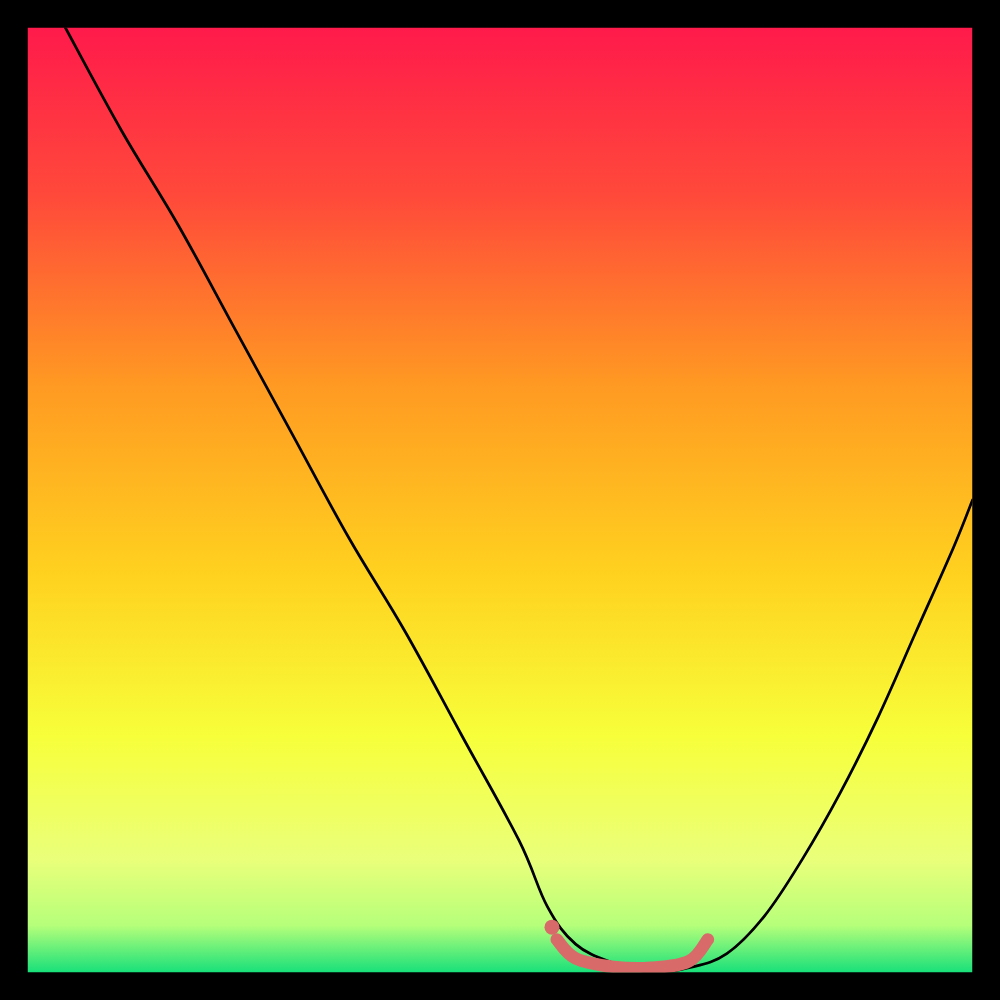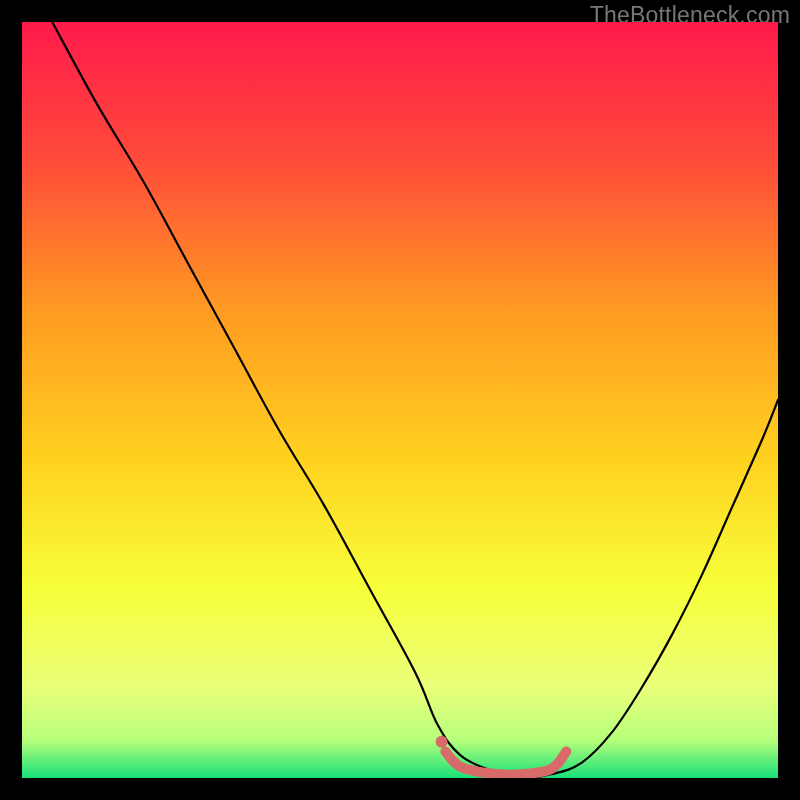--- a/index.html
+++ b/index.html
@@ -34,21 +34,20 @@
     font-size: 23px;
     letter-spacing: 0.2px;
     font-weight: 400;
   }
   svg { display: block; }
 </style>
 </head>
 <body>
 
 <div class="frame">
-  <div class="watermark">TheBottleneck.com</div>
   <div class="plot">
     <svg id="chart-svg" width="756" height="756" viewBox="0 0 756 756">
       <defs>
         <linearGradient id="bg-grad" x1="0" y1="0" x2="0" y2="1">
           <stop offset="0%" stop-color="#ff1a4b"></stop>
           <stop offset="18%" stop-color="#ff4a3a"></stop>
           <stop offset="38%" stop-color="#ff9a22"></stop>
           <stop offset="58%" stop-color="#ffd21f"></stop>
           <stop offset="75%" stop-color="#f7ff3a"></stop>
           <stop offset="88%" stop-color="#eaff7a"></stop>

